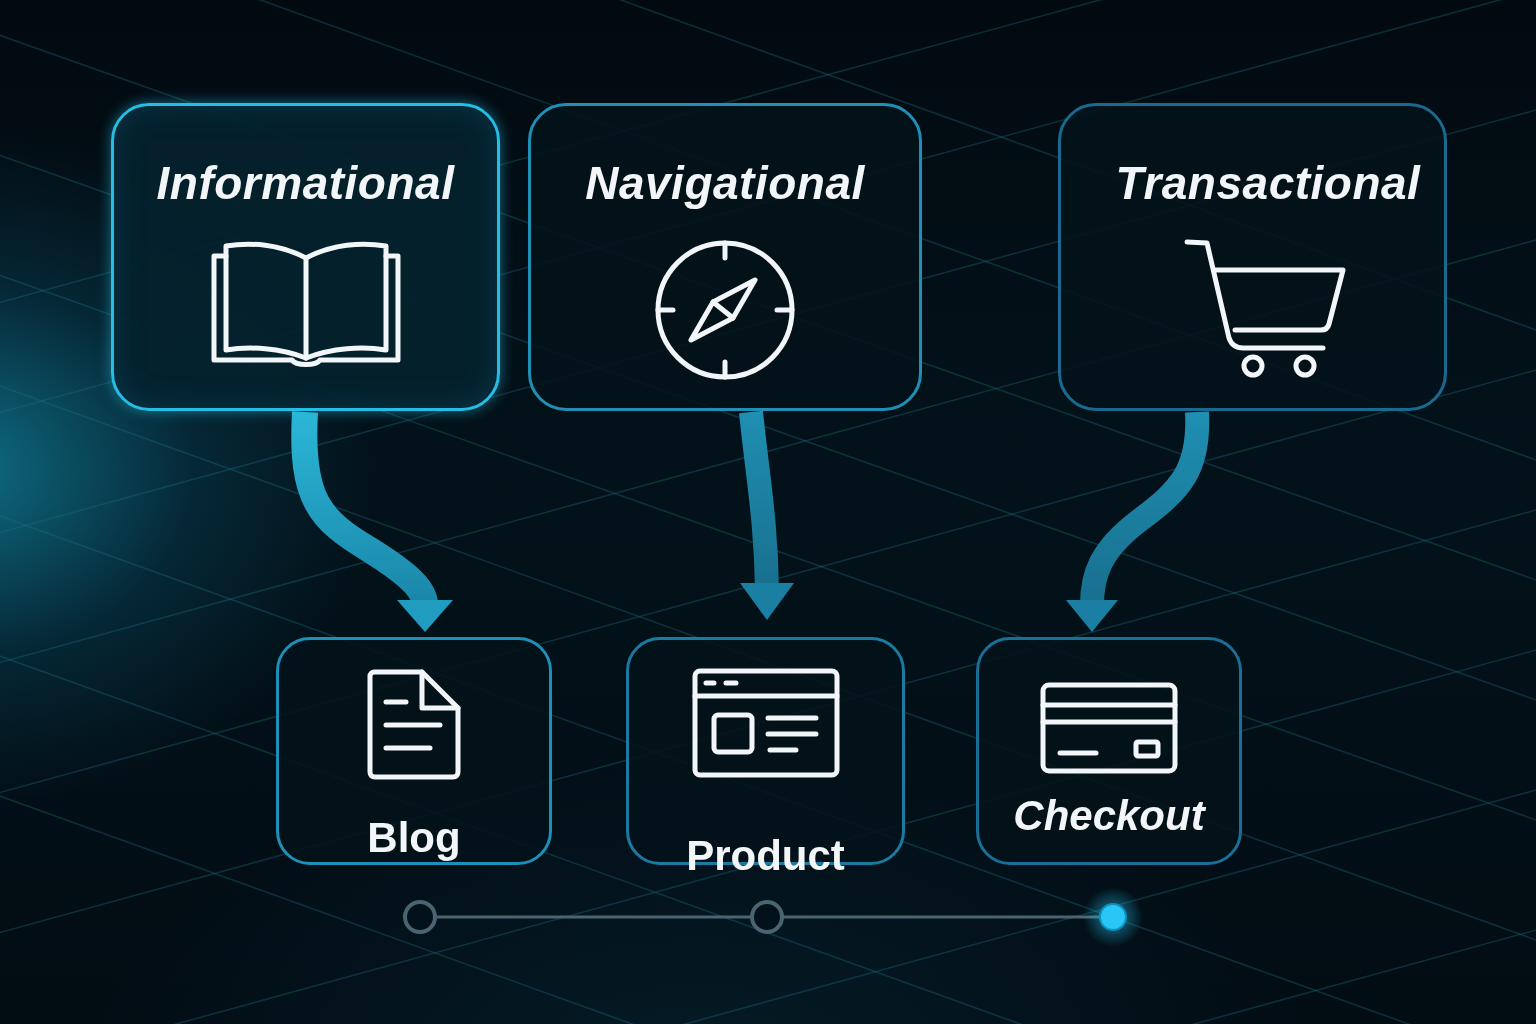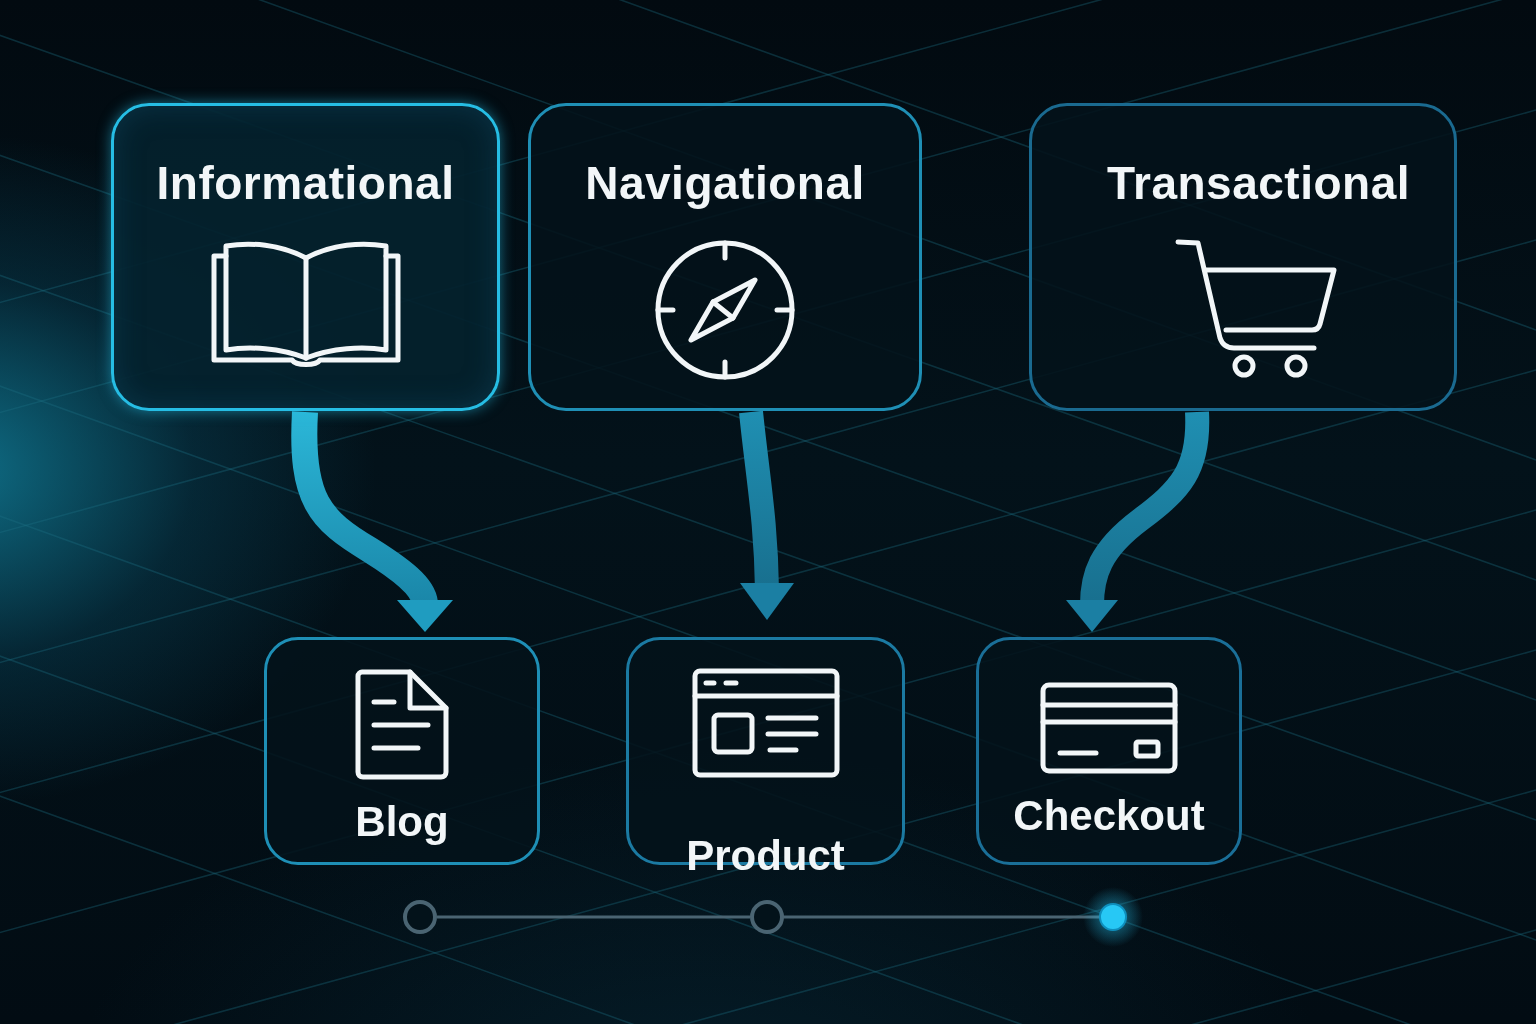--- a/index.html
+++ b/index.html
@@ -23,20 +23,21 @@
     background:rgba(3,18,26,0.88);
     display:flex; flex-direction:column; align-items:center;
   }
   .card.top { height:308px; top:103px; }
   .card.glow { border-color:#26bde4; box-shadow:0 0 14px rgba(38,189,228,0.55), inset 0 0 30px rgba(20,90,120,0.35); background:rgba(4,34,46,0.92);}
   .card.mid { border-color:#1f8fb5; }
   .card.dim { border-color:#1a6a90; }
   .card-title {
     color:#f2f6f8; font-weight:bold; font-size:46px; letter-spacing:0.5px;
     margin-top:50px;
+    font-style:italic;
   }
   .card .icon { margin-top:28px; }
   .card.bottom { height:228px; top:637px; border-radius:34px; }
   .card.bottom .icon { margin-top:28px; }
   .card-label {
     color:#f2f6f8; font-weight:bold; font-size:42px; margin-top:14px;
   }
 </style>
 </head>
 <body>
@@ -108,33 +109,33 @@
   <div class="icon">
     <svg width="144" height="144" viewBox="0 0 144 144" fill="none" stroke="#f2f6f8" stroke-width="5" stroke-linejoin="round" stroke-linecap="round">
       <circle cx="72" cy="72" r="67"></circle>
       <path d="M72 5 L72 20 M72 124 L72 139 M5 72 L20 72 M124 72 L139 72"></path>
       <path d="M102 42 L60 64 L38 102 L80 80 Z"></path>
       <path d="M60 64 L80 80"></path>
     </svg>
   </div>
 </div>
 
-<div class="card top dim" style="left:1029px; width:428px;padding-left:31px;">
+<div class="card top dim" style="left:1058px; width:389px;padding-left:31px;">
   <div class="card-title">Transactional</div>
   <div class="icon">
     <svg width="170" height="144" viewBox="0 0 170 144" fill="none" stroke="#f2f6f8" stroke-width="5" stroke-linejoin="round" stroke-linecap="round">
       <path d="M4 4 L24 5 L46 100 C48 106 52 110 60 110 L140 110"></path>
       <path d="M32 32 L160 32 L146 86 C145 90 142 92 138 92 L52 92"></path>
       <circle cx="70" cy="128" r="9"></circle>
       <circle cx="122" cy="128" r="9"></circle>
     </svg>
   </div>
 </div>
 
-<div class="card bottom mid" style="left:264px; width:276px; border-color:#1e8fb6;">
+<div class="card bottom mid" style="left:276px; width:276px; border-color:#1e8fb6;justify-content:space-between;">
   <div class="icon">
     <svg width="96" height="112" viewBox="0 0 96 112" fill="none" stroke="#f2f6f8" stroke-width="5" stroke-linejoin="round" stroke-linecap="round">
       <path d="M8 4 L56 4 L92 40 L92 104 C92 107 90 109 87 109 L9 109 C6 109 4 107 4 104 L4 8 C4 6 6 4 8 4 Z"></path>
       <path d="M56 4 L56 40 L92 40"></path>
       <path d="M20 34 L40 34 M20 57 L74 57 M20 80 L64 80"></path>
     </svg>
   </div>
   <div class="card-label">Blog</div>
 </div>
 
@@ -153,21 +154,21 @@
 
 <div class="card bottom dim" style="left:976px; width:266px; border-color:#1a6f98;">
   <div class="icon" style="margin-top:42px;">
     <svg width="138" height="92" viewBox="0 0 138 92" fill="none" stroke="#f2f6f8" stroke-width="5" stroke-linejoin="round" stroke-linecap="round">
       <rect x="3" y="3" width="132" height="86" rx="6"></rect>
       <path d="M3 23 L135 23 M3 40 L135 40"></path>
       <path d="M20 71 L56 71"></path>
       <rect x="96" y="60" width="22" height="14" rx="2"></rect>
     </svg>
   </div>
-  <div class="card-label" style="">Checkout</div>
+  <div class="card-label" style="font-style:italic;">Checkout</div>
 </div>
 
 <svg class="layer" width="1536" height="1024">
   <defs>
     <radialGradient id="glowdot" cx="0.5" cy="0.5" r="0.5">
       <stop offset="0" stop-color="#27c8f5" stop-opacity="0.6"></stop>
       <stop offset="1" stop-color="#27c8f5" stop-opacity="0"></stop>
     </radialGradient>
   </defs>
   <line x1="437" y1="917" x2="750" y2="917" stroke="#4a6472" stroke-width="3"></line>

